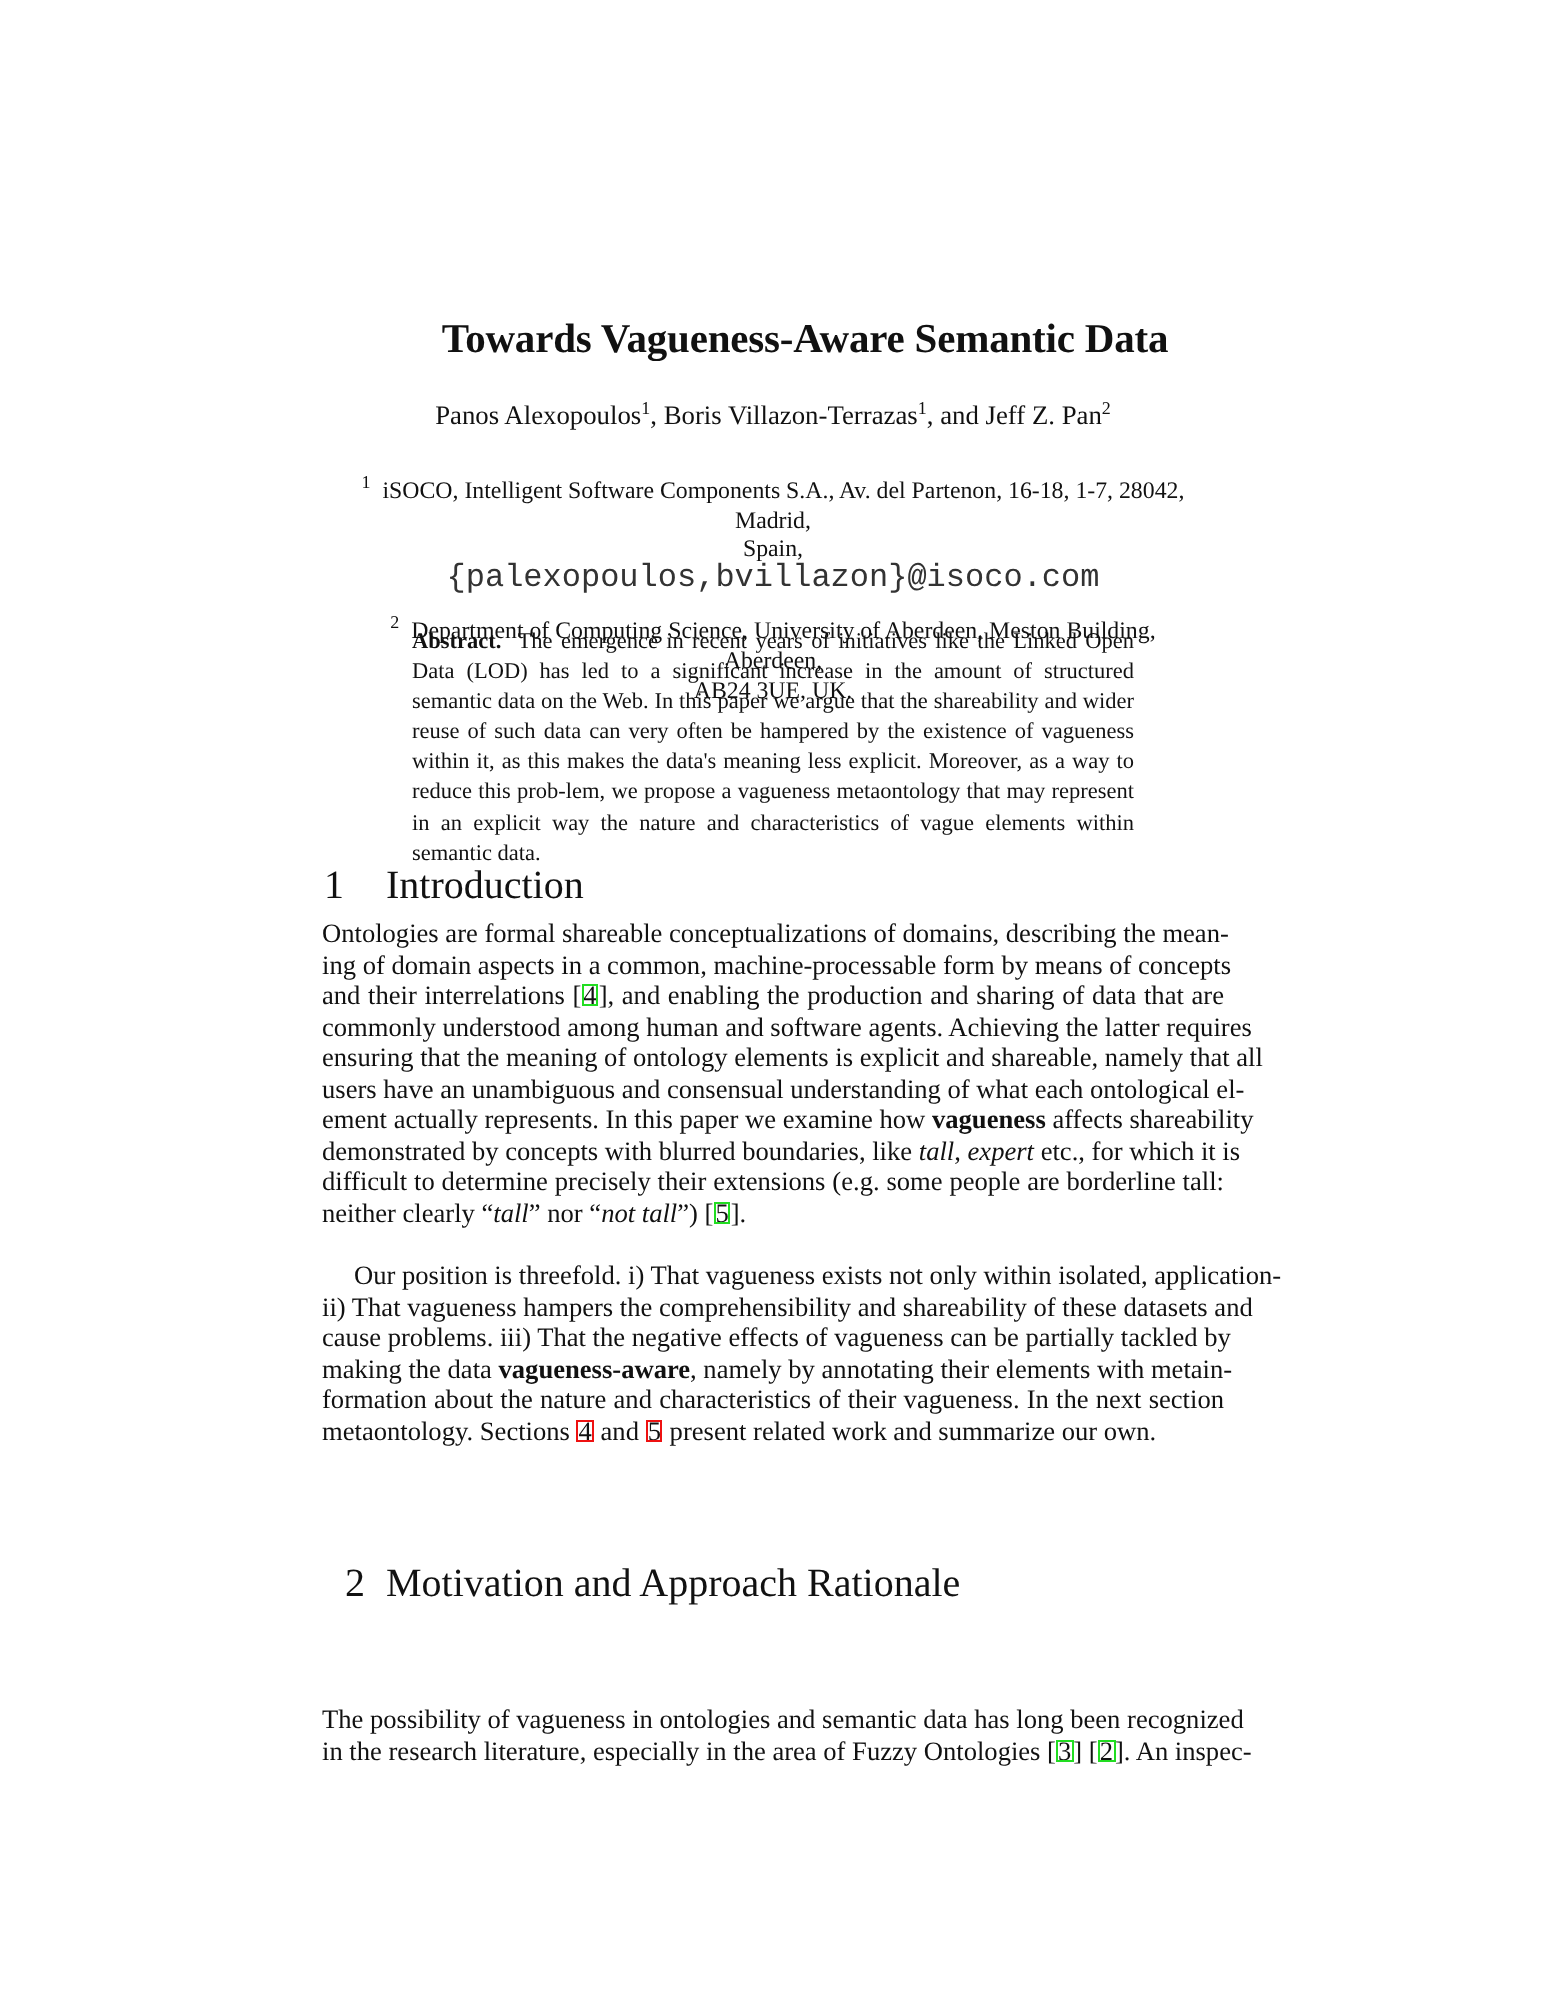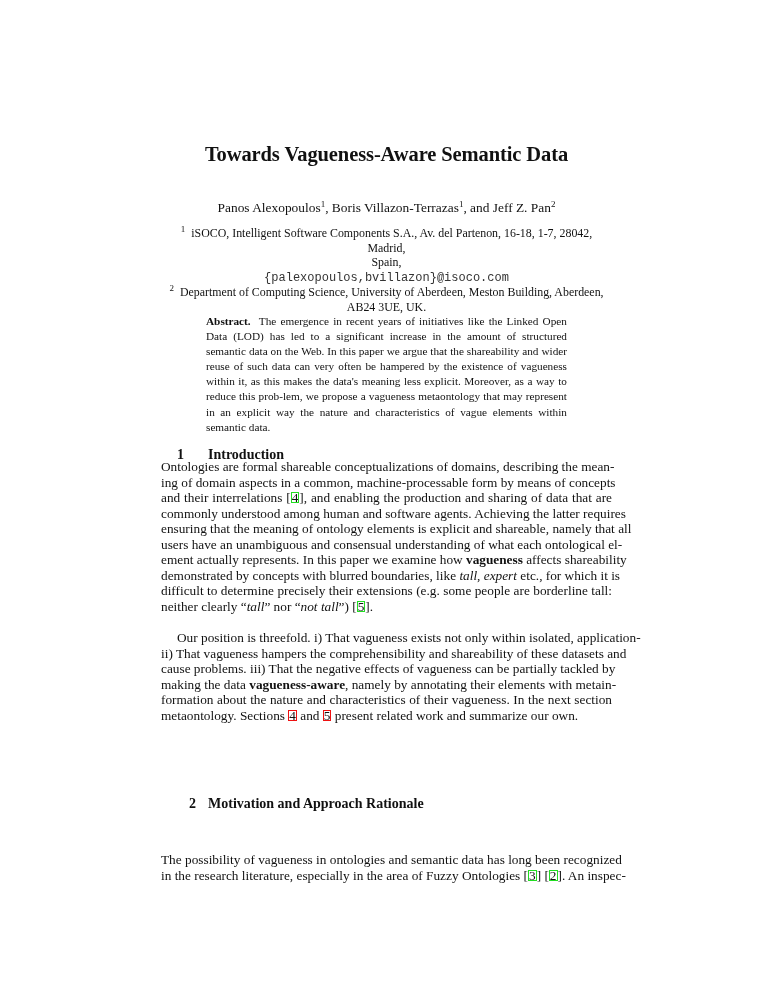--- a/index.html
+++ b/index.html
@@ -1,29 +1,29 @@
 <!DOCTYPE html>
 <html><head>
 <meta charset="utf-8">
 <style>
   html, body { margin: 0; padding: 0; background: #ffffff; }
   body { width: 773px; height: 1000px; position: relative; overflow: hidden;
          font-family: "Liberation Serif", "DejaVu Serif", serif; color: #111; }
   .page { position: absolute; left: 161px; top: 0; width: 451px; }
   .title { position: absolute; top: 143px; left: 0; width: 451px; text-align: center;
-           font-weight: bold; font-size: 20.5px; letter-spacing: -0.1px; margin: 0; }
+           font-weight: bold; font-size: 20.5px; letter-spacing: -0.1px; margin: 16px; }
   .authors { position: absolute; top: 200px; left: 0; width: 451px; text-align: center; font-size: 13.4px; }
   .authors sup, .aff sup { font-size: 9px; vertical-align: 5px; line-height: 0; }
   .affs { position: absolute; top: 226px; left: 0; width: 451px; font-size: 11.9px; line-height: 14.6px; text-align: center; }
-  .aff { margin: 0; }
-  .mono { font-family: "Liberation Mono", "DejaVu Sans Mono", monospace; font-size: 12px; color: #333; }
+  .aff { margin: 12px; }
+  .mono { font-family: "Liberation Mono", "DejaVu Sans Mono", monospace; font-size: 16px; color: #333; }
   .abstract { position: absolute; top: 314px; left: 45px; width: 361px; font-size: 11.25px; line-height: 15.1px;
               text-align: justify; hyphens: manual; }
   .abstract b { font-weight: bold; }
-  .h1 { position: absolute; left: 0; font-weight: bold; font-size: 14px; margin: 16px; }
+  .h1 { position: absolute; left: 0; font-weight: normal; font-size: 20px; margin: 1px; }
   .h1 .num { display: inline-block; width: 31px; }
   .para { position: absolute; left: 0; width: 451px; font-size: 13.3px; line-height: 15.55px; text-align: justify; margin: 0; }
   .ln { display: block; text-align: justify; text-align-last: justify; white-space: nowrap; }
   .ln.last { text-align-last: left; }
   .cite { display: inline-block; line-height: 11px; padding: 0 1px; }
   .cite-g { outline: 1.2px solid #22dd22; outline-offset: -1px; }
   .cite-r { outline: 1.2px solid #ee1111; outline-offset: -1px; }
 </style>
 </head>
 <body>

